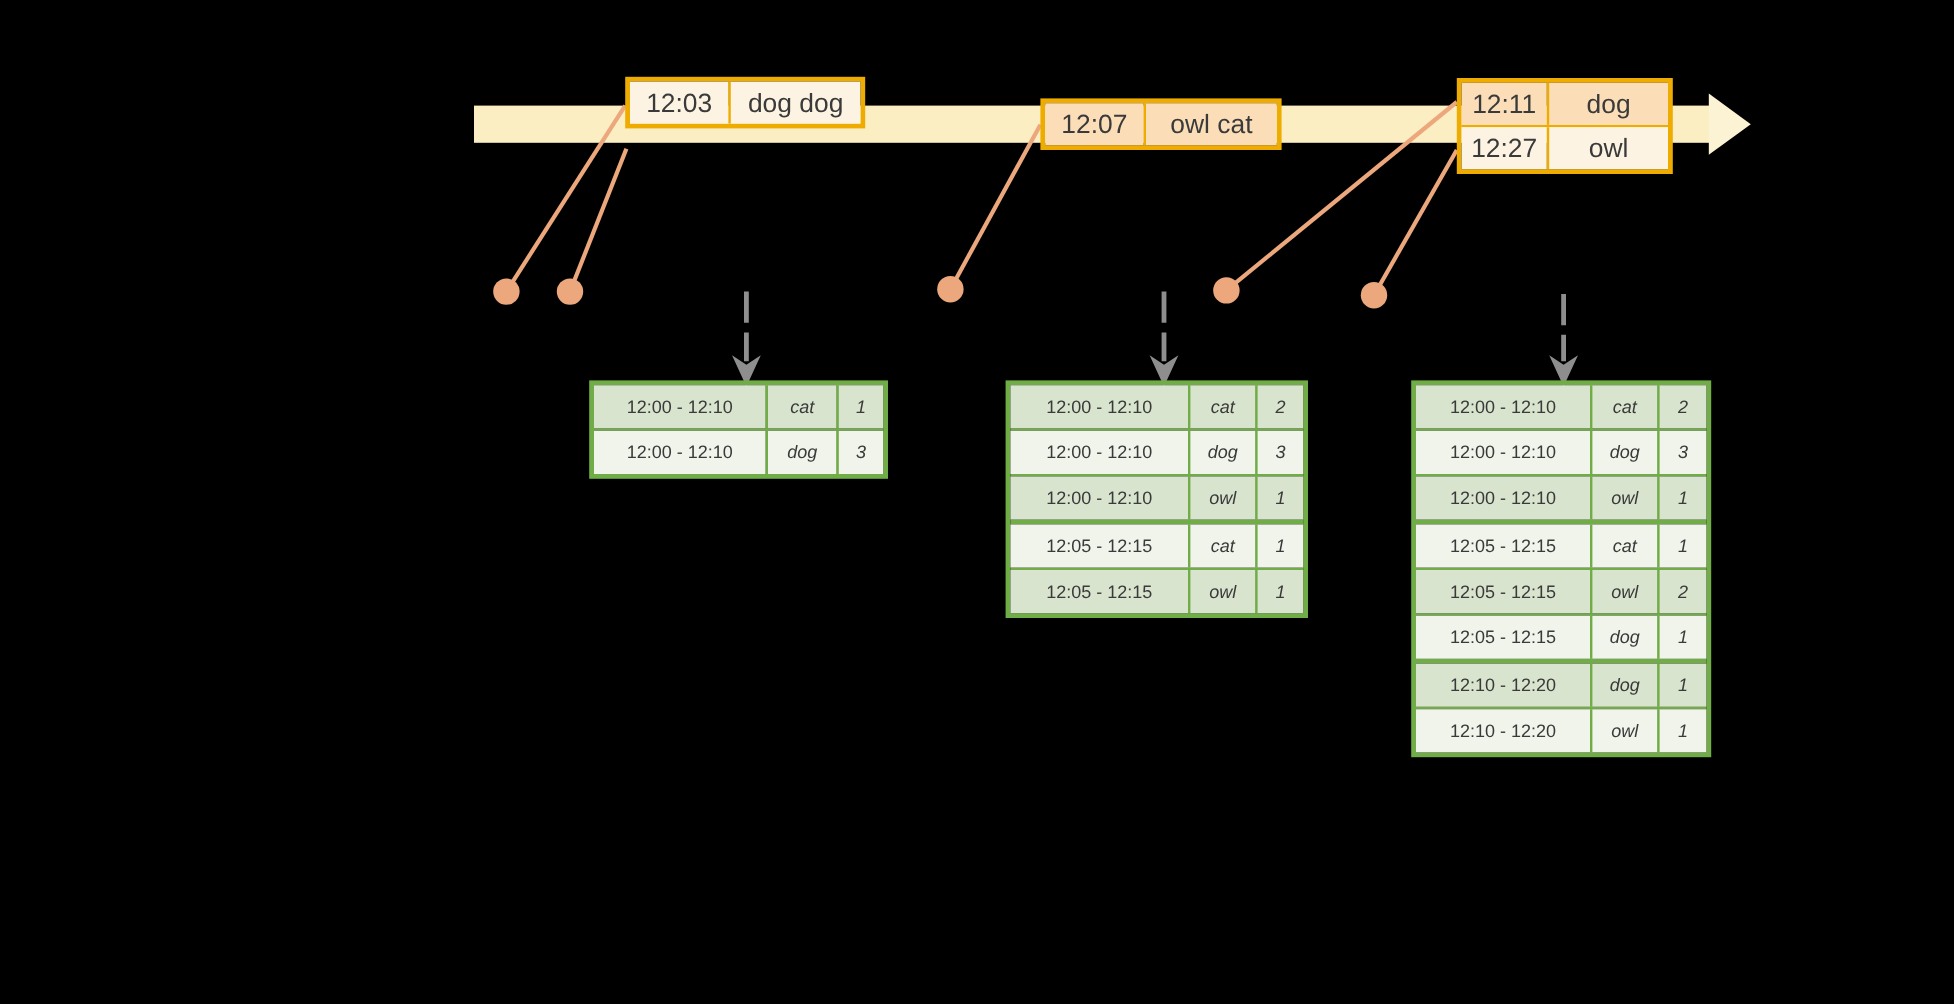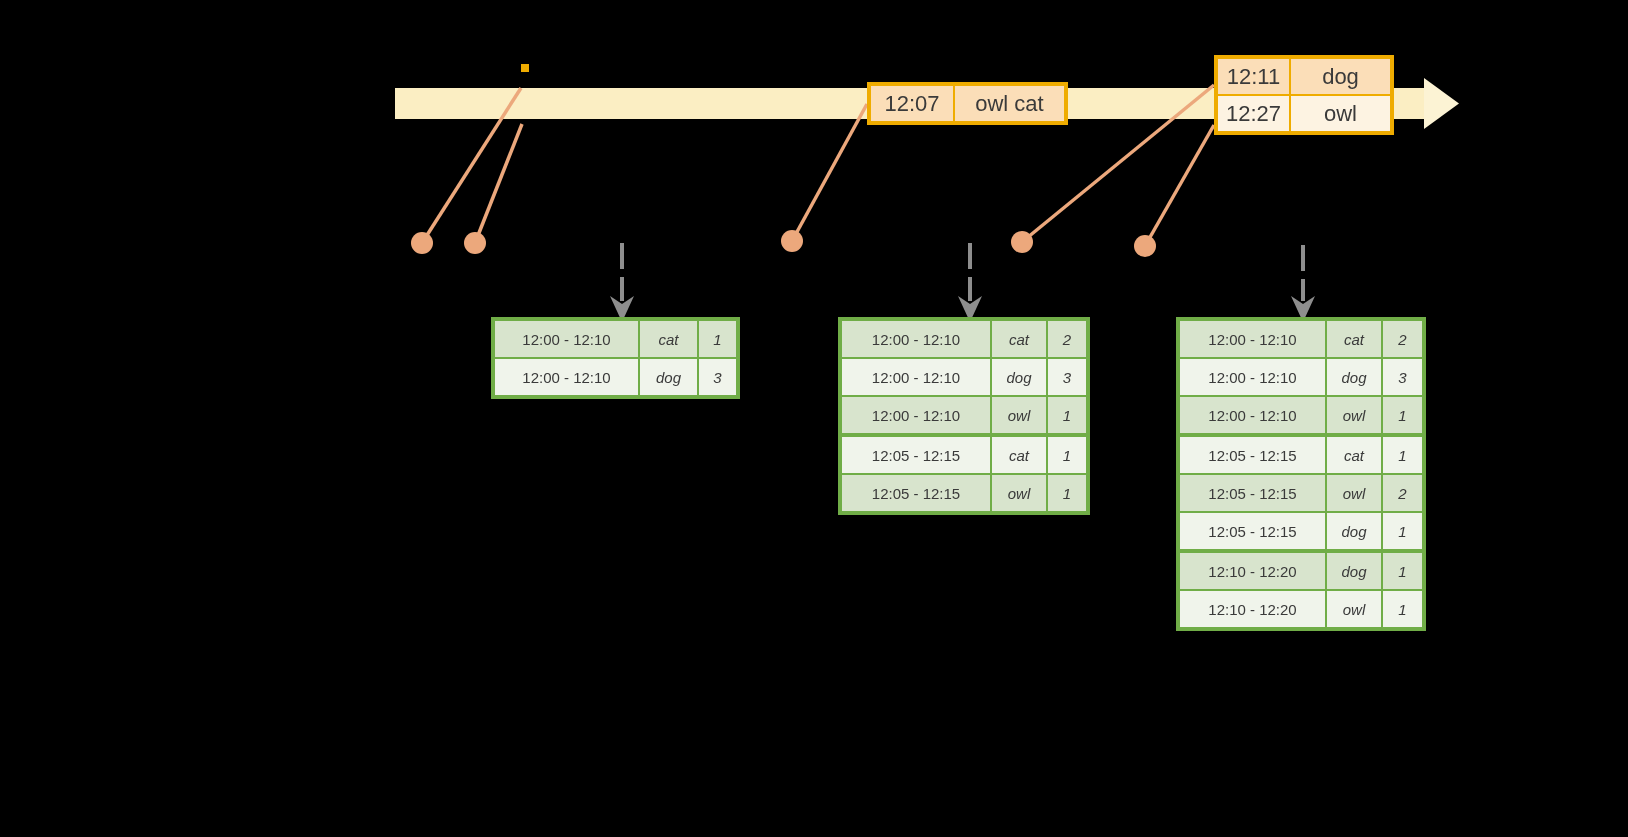--- a/index.html
+++ b/index.html
@@ -38,21 +38,21 @@
   .row.light.peach .cell{background:var(--event-row-light);}
   .row.dark.green .cell{background:var(--result-row-dark);}
   .row.light.green .cell{background:var(--result-row-light);}
   .etable{font-size:22px;}
   .gtable{font-size:15px;}
   
   #et1{left:521px;top:64px;}
   #et1 .time{width:82px;} #et1 .words{width:110px;}
   #et2{left:867px;top:82px;}
   #et2 .time{width:82px;} #et2 .words{width:111px;}
-  #et3{left:1214px;top:55px;}
+  #et3{left:1214px;top:65px;}
   #et3 .time{width:71px;} #et3 .words{width:101px;}
   
   #rt1{left:491px;top:317px;}
   #rt1 .window{width:143px;} #rt1 .word{width:59px;} #rt1 .count{width:39px;}
   #rt2{left:838px;top:317px;}
   #rt2 .window{width:148px;} #rt2 .word{width:56px;} #rt2 .count{width:40px;}
   #rt3{left:1176px;top:317px;}
   #rt3 .window{width:145px;} #rt3 .word{width:56px;} #rt3 .count{width:41px;}
 </style>
 </head>
@@ -88,20 +88,24 @@
     <g fill="#8E8E8E">
       <path d="M610,296 L622,322 L634,296 L622,304 Z"></path>
       <path d="M958,296 L970,322 L982,296 L970,304 Z"></path>
       <path d="M1291,296 L1303,322 L1315,296 L1303,304 Z"></path>
     </g>
   </svg>
 
   <div id="et1" class="tbl etable">
 
 
+      <div class="row peach light">
+        <div class="cell time">12:03</div>
+        <div class="cell words">dog dog</div>
+      </div>
     </div>
 
   <div id="et2" class="tbl etable">
 
       <div class="row peach dark">
         <div class="cell time">12:07</div>
         <div class="cell words">owl cat</div>
       </div>
     </div>
 

